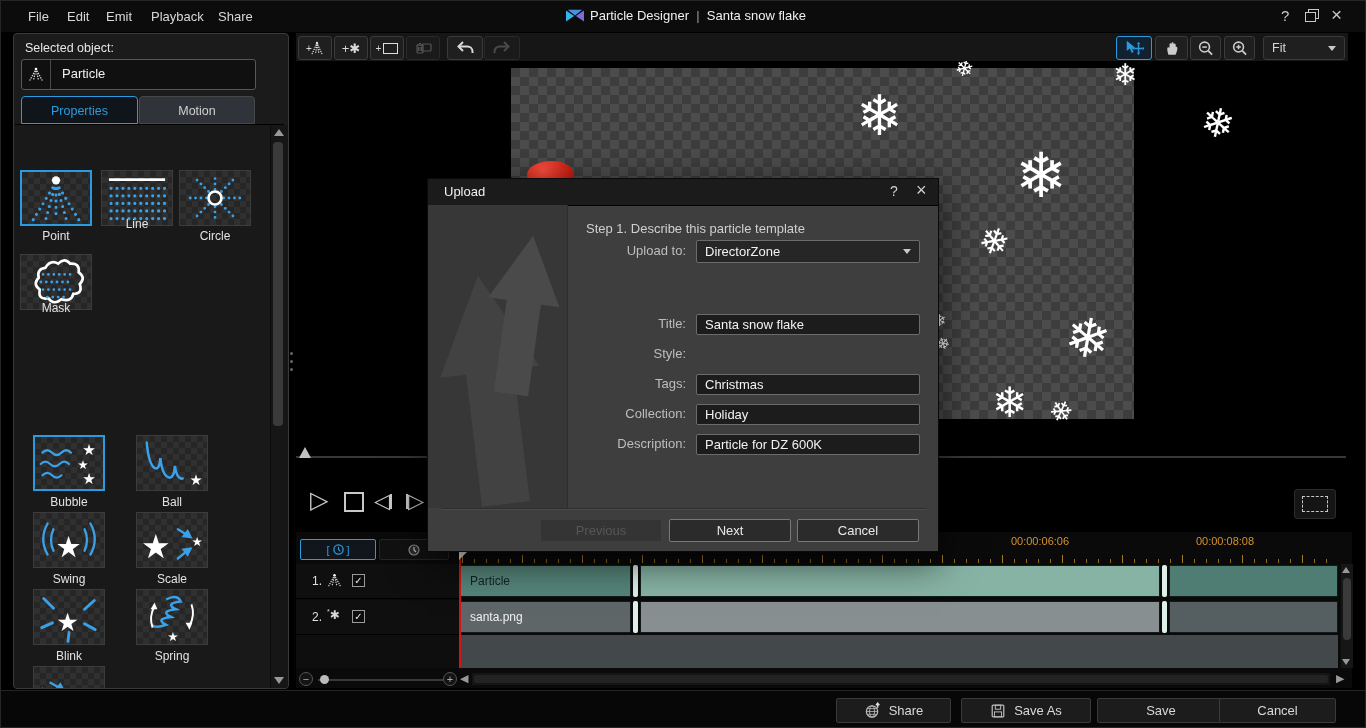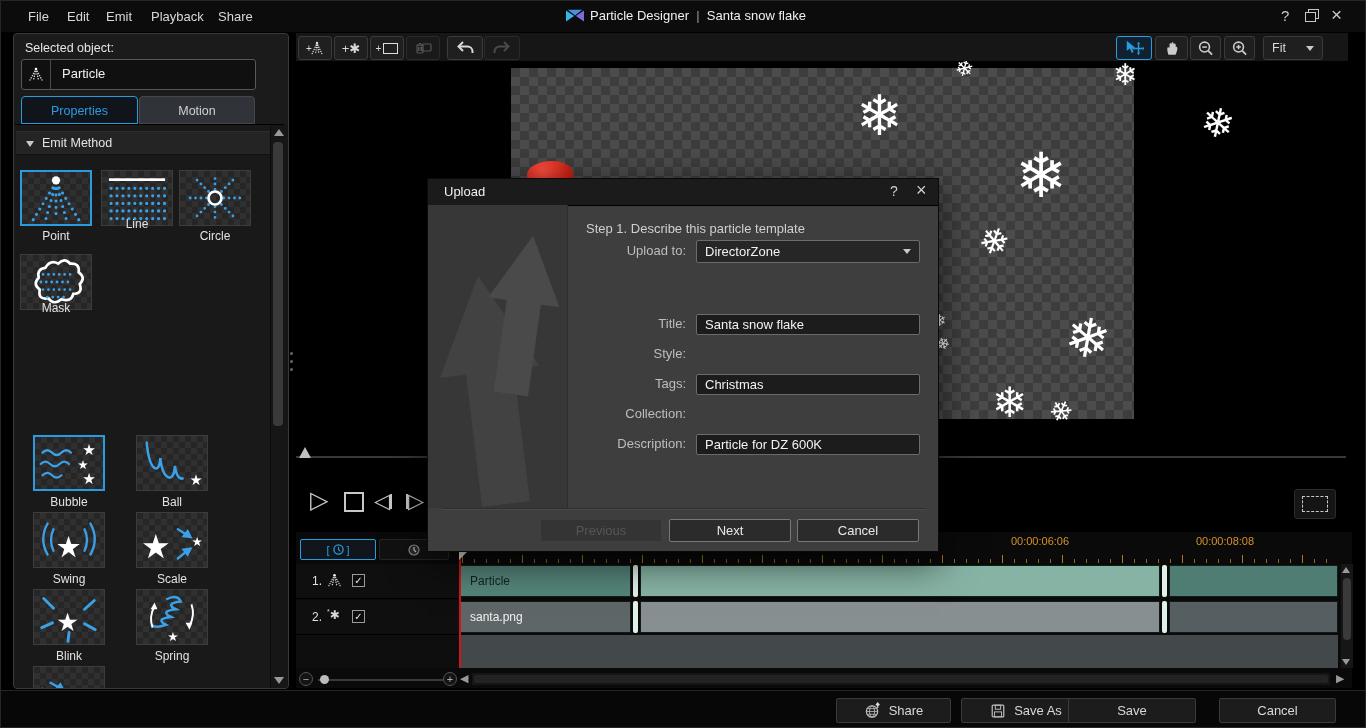--- a/index.html
+++ b/index.html
@@ -157,24 +157,20 @@
     </span>
     <span class="abs" style="left:28px;top:0;width:1px;height:29px;background:#4a4a4a"></span>
     <span class="abs" style="left:40px;top:6px;font-size:13px;color:#f0f0f0">Particle</span>
   </div>
 
   <div id="tab-properties" class="tabs">Properties</div>
   <div id="tab-motion" class="tabs">Motion</div>
 
   <div class="abs" style="left:1px;top:90px;width:269px;height:564px;background:#191919;border-top:1px solid #000">
 
-    <div class="abs sechead" style="top:6px">
-      <span class="tri"></span>
-      <span class="t">Emit Method</span>
-    </div>
 
     <div class="tframe sel" style="left:5px;top:45px">
       <svg viewBox="0 0 64 50">
           <g stroke="#3aa0e8" stroke-width="3" stroke-linecap="round" stroke-dasharray="0 6" fill="none">
             <path d="M32 10 L10 46"></path>
             <path d="M32 10 L22 46"></path>
             <path d="M32 10 L32 46"></path>
             <path d="M32 10 L42 46"></path>
             <path d="M32 10 L54 46"></path>
           </g>
@@ -395,21 +391,21 @@
         <path d="M5.6 7.5 h4.8" stroke="#ccc" stroke-width="1.6"></path>
       </svg>
   </div>
   <div class="tbtn" style="left:928px;width:31px">
     <svg width="17" height="17" viewBox="0 0 18 18">
         <circle cx="8" cy="7.5" r="5.2" fill="none" stroke="#ccc" stroke-width="1.7"></circle>
         <path d="M12 11.5 L16 15.5" stroke="#ccc" stroke-width="2"></path>
         <path d="M5.6 7.5 h4.8 M8 5.1 v4.8" stroke="#ccc" stroke-width="1.6"></path>
       </svg>
   </div>
-  <div class="tbtn" id="fitbox" style="left:967px;width:60px">
+  <div class="tbtn" id="fitbox" style="left:967px;width:82px">
     <span>Fit</span>
     <span class="ddtri"></span>
   </div>
 </div>
 
 <div id="preview" class="abs">
   <div id="vframe" class="abs checker"></div>
   <div id="redhat" class="abs"></div>
   <div class="abs" style="inset:0">
       <span class="flake" style="left: 560px; top: 27px; font-size: 56px; transform: rotate(0deg);">❄</span>
@@ -605,21 +601,21 @@
     <span>Share</span>
   </div>
   <div class="fbtn" style="left:961px;width:130px">
     <svg width="16" height="16" viewBox="0 0 18 18">
         <rect x="2.5" y="2.5" width="13" height="13" rx="1" fill="none" stroke="#bbb" stroke-width="1.4"></rect>
         <rect x="6" y="2.5" width="6" height="4.5" fill="none" stroke="#bbb" stroke-width="1.1"></rect>
         <rect x="5" y="10" width="8" height="5.5" fill="none" stroke="#bbb" stroke-width="1.1"></rect>
       </svg>
     <span>Save As</span>
   </div>
-  <div class="fbtn" style="left:1068px;width:128px">
+  <div class="fbtn" style="left:1097px;width:128px">
     <span>Save</span>
   </div>
   <div class="fbtn" style="left:1219px;width:117px">
     <span>Cancel</span>
   </div>
 </div>
 
 <div id="dialog" class="abs">
   <div id="dlg-titlebar" class="abs">
     <span class="abs" style="left:16px;top:5px;font-size:13px;color:#f0f0f0">Upload</span>
@@ -642,20 +638,21 @@
 
   <span class="dlabel" style="top:137px">Title:</span>
   <div class="dfield" style="top:135px">Santa snow flake</div>
 
   <span class="dlabel" style="top:167px">Style:</span>
 
   <span class="dlabel" style="top:197px">Tags:</span>
   <div class="dfield" style="top:195px">Christmas</div>
 
   <span class="dlabel" style="top:227px">Collection:</span>
+  <div class="dfield" style="top:225px">Holiday</div>
 
   <span class="dlabel" style="top:257px">Description:</span>
   <div class="dfield" style="top:255px">Particle for DZ 600K</div>
 
   <div class="abs" style="left:14px;top:329px;width:484px;height:1px;background:#2e2e2e;border-bottom:1px solid #4a4a4a"></div>
 
   <div class="dbtn disabled" style="left:112px">Previous</div>
   <div class="dbtn" style="left:241px">Next</div>
   <div class="dbtn" style="left:369px">Cancel</div>
 </div>

